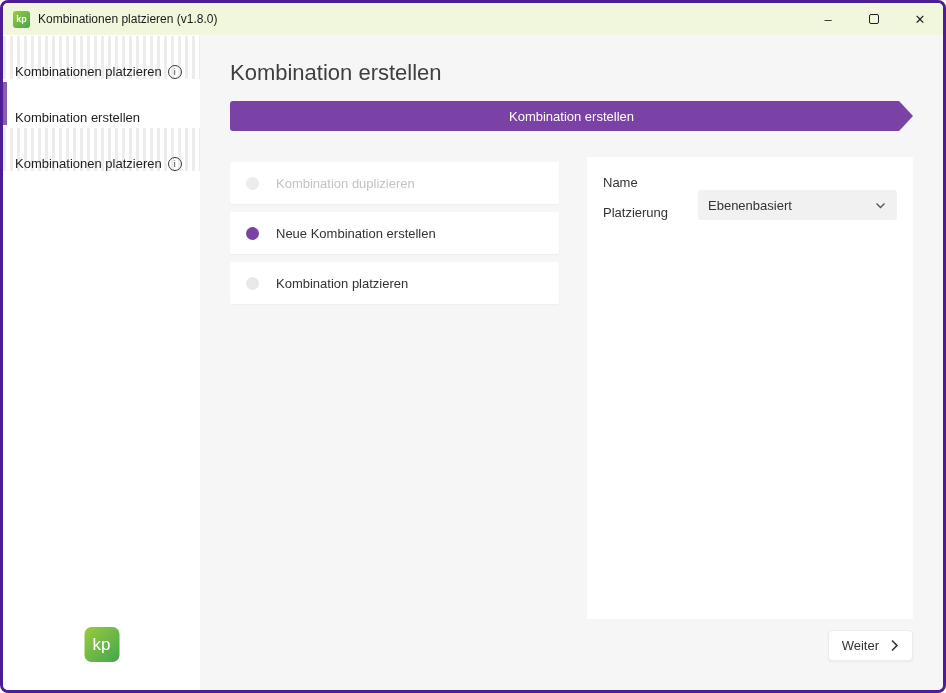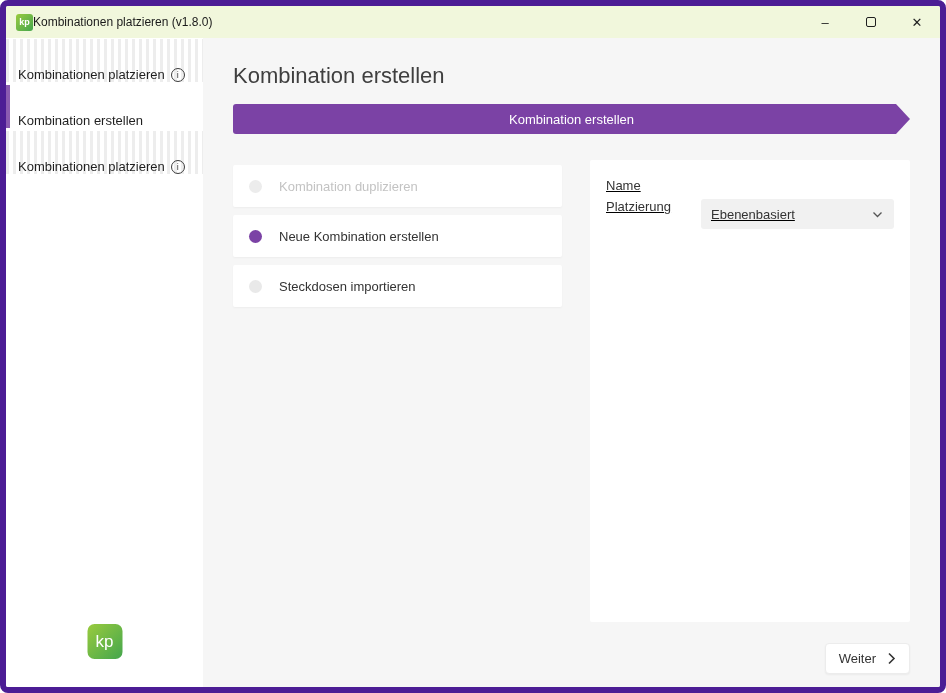--- a/index.html
+++ b/index.html
@@ -1,35 +1,35 @@
 <!DOCTYPE html>
 <html><head>
 <meta charset="utf-8">
 <style>
   * { margin:0; padding:0; box-sizing:border-box; }
   html,body { background:#ffffff; font-family:"Liberation Sans","DejaVu Sans",sans-serif; }
 
   .window{
     position:relative; width:946px; height:693px;
-    border:6px solid #4c1d95; border-radius:8px; overflow:hidden;
+    border:3px solid #4c1d95; border-radius:8px; overflow:hidden;
     background:#f6f6f6; display:flex; flex-direction:column;
   }
 
   
   .titlebar{
     height:32px; flex:0 0 32px; background:#f1f7dc;
     display:flex; align-items:center; padding-left:10px;
   }
   .app-icon{
     width:17px; height:17px; border-radius:3px;
     background:linear-gradient(135deg,#9acb3e,#44a64d);
     color:#fff; font-size:9px; font-weight:bold;
     display:flex; align-items:center; justify-content:center;
   }
-  .titlebar-title{ margin-left:0; font-size:12px; color:#1a1a1a; }
+  .titlebar-title{ margin-left:8px; font-size:12px; color:#1a1a1a; }
   .win-controls{ margin-left:auto; display:flex; height:100%; }
   .win-btn{
     width:46px; height:100%; display:flex; align-items:center; justify-content:center;
     font-size:13px; color:#1f1f1f; cursor:default;
   }
   .maximize-box{ width:10px; height:10px; border:1px solid #1f1f1f; border-radius:2px; }
 
   
   .content{ flex:1; display:flex; min-height:0; }
 
@@ -87,32 +87,32 @@
   }
   .radio-dot{ width:13px; height:13px; border-radius:50%; margin-right:17px; background:#e9e9e9; flex:0 0 13px; }
   .option-card.selected .radio-dot{ background:#7b42a5; }
   .option-card.disabled{ color:#c3c3c3; }
   .option-card.disabled .radio-dot{ background:#ececec; }
 
   .form-panel{
     margin-left:28px; flex:1; background:#ffffff; height:462px;
     border-radius:2px; padding:18px 16px;
   }
-  .form-row{ display:flex; align-items:flex-start; margin-bottom:6px;text-decoration:underline; }
+  .form-row{ display:flex; align-items:flex-end; margin-bottom:0; }
   .form-label{ width:95px; flex:0 0 95px; font-size:13px; color:#333; }
   .field{
     flex:1; height:30px; background:#f1f1f1; border-radius:3px;
     display:flex; align-items:center; padding:0 10px; font-size:13px; color:#333;
   }
   .caret{ width:1px; height:16px; background:#333; margin-left:1px; animation:blink 1s steps(1) infinite; }
   @keyframes blink{ 50%{ opacity:0; } }
   .chevron-down{ margin-left:auto; display:flex; }
 
   .weiter-btn{
-    position:absolute; bottom:13px; right:30px; height:31px;
+    position:absolute; bottom:29px; right:30px; height:31px;
     background:#ffffff; border:1px solid #ececec; border-radius:4px;
     display:flex; align-items:center; gap:11px; padding:0 13px;
     font-size:13px; color:#333; box-shadow:0 1px 2px rgba(0,0,0,0.05); cursor:default;
   }
 </style>
 </head>
 <body>
 
 <div class="window">
 
@@ -159,21 +159,21 @@
           <div class="option-card disabled">
             <span class="radio-dot"></span>
             <span>Kombination duplizieren</span>
           </div>
           <div class="option-card selected">
             <span class="radio-dot"></span>
             <span>Neue Kombination erstellen</span>
           </div>
           <div class="option-card">
             <span class="radio-dot"></span>
-            <span>Steckdosen importieren</span>
+            <span>Kombination platzieren</span>
           </div>
         </div>
 
         <div class="form-panel">
           <div class="form-row">
             <div class="form-label">Name</div>
           </div>
           <div class="form-row">
             <div class="form-label">Platzierung</div>
             <div class="field" role="combobox">

